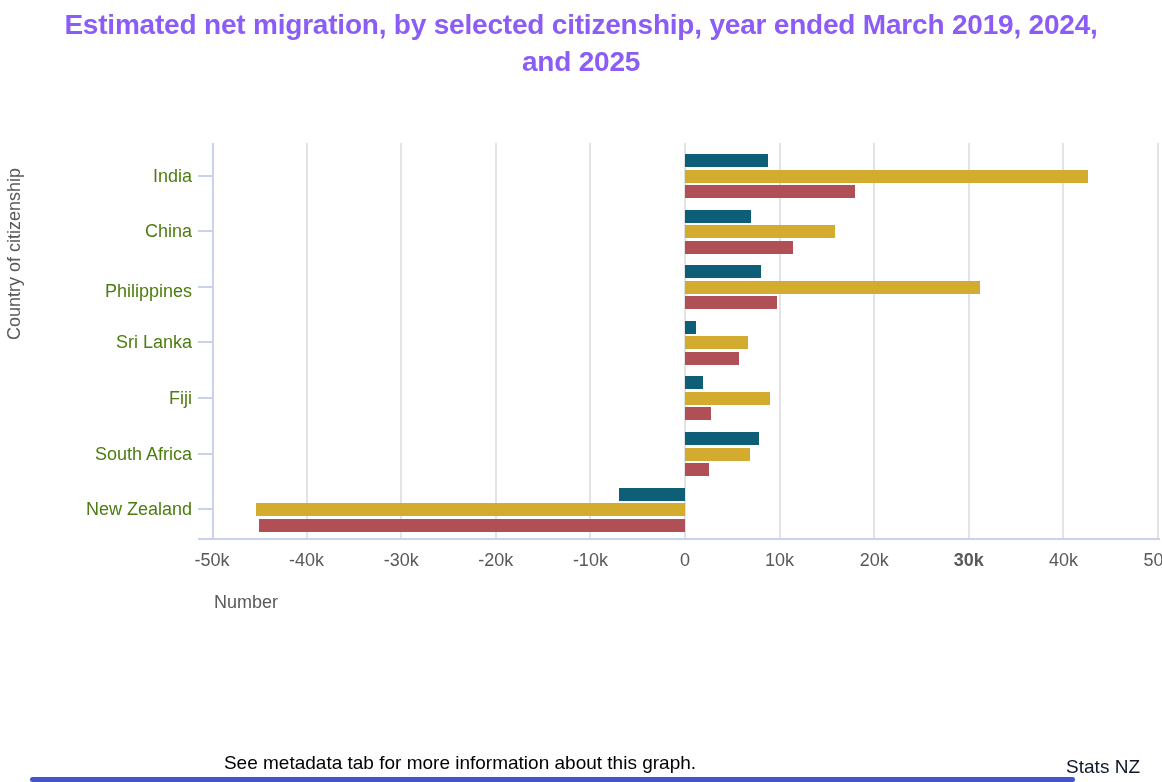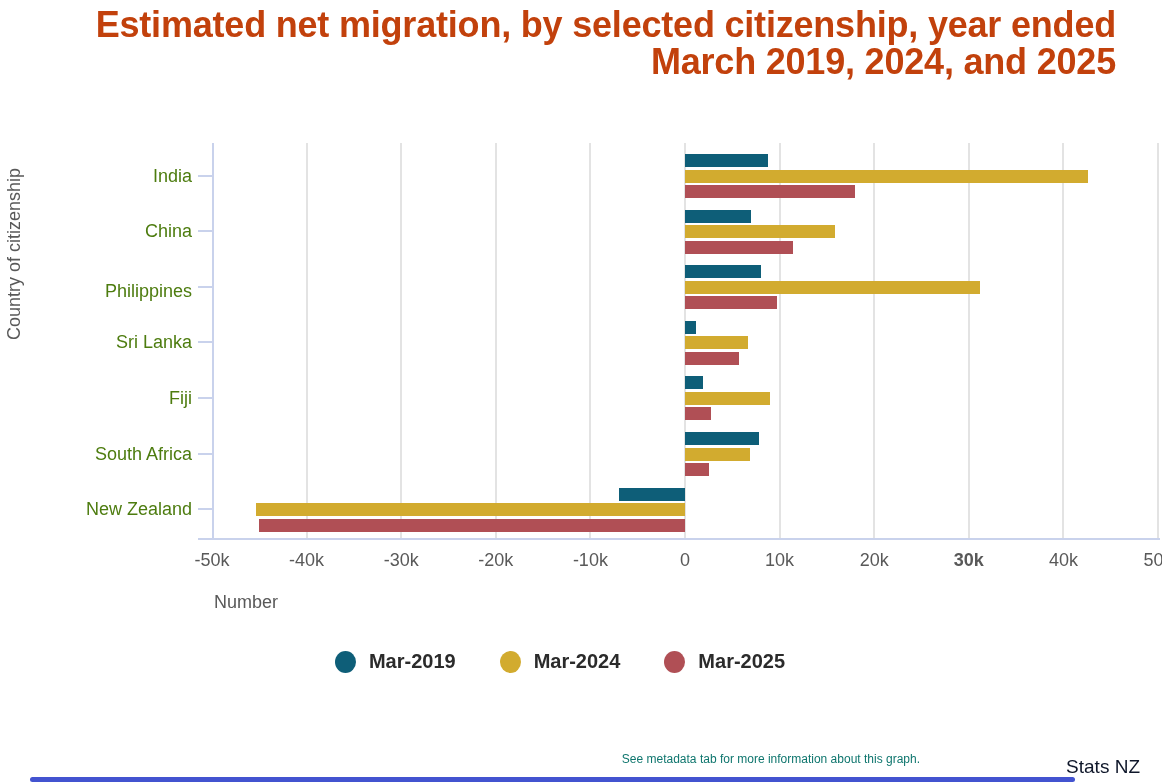--- a/index.html
+++ b/index.html
@@ -2,22 +2,22 @@
 <html><head>
 <meta charset="utf-8">
 <style>
   html,body{margin:0;padding:0;background:#ffffff;}
   #stage{
     position:relative;width:1162px;height:782px;background:#ffffff;overflow:hidden;
     font-family:"Liberation Sans", sans-serif;
   }
   .title{
     position:absolute;top:6px;left:50%;transform:translateX(-50%);
-    width:1070px;text-align:right;font-size:36px;line-height:37px;font-weight:700;
-    color:#c2410c;letter-spacing:-0.2px;
+    width:1070px;text-align:center;font-size:28px;line-height:37px;font-weight:700;
+    color:#8b5cf6;letter-spacing:-0.2px;
   }
   .plot{position:absolute;left:212px;top:143px;width:946px;height:395px;}
   .gridline{position:absolute;top:0;width:2px;height:100%;background:#e3e3e3;}
   .yaxis-line{position:absolute;left:212px;top:143px;width:2px;height:397px;background:#c9d2ec;}
   .xaxis-line{position:absolute;left:198px;top:538px;width:962px;height:2px;background:#c9d2ec;}
   .ytick{position:absolute;width:14px;height:2px;background:#c9d2ec;left:198px;}
   .cat-label{
     position:absolute;left:20px;width:172px;text-align:right;
     font-size:18px;color:#4d7c0f;transform:translateY(-50%);white-space:nowrap;
   }
@@ -35,22 +35,22 @@
     transform-origin:left top;font-size:18px;color:#595959;white-space:nowrap;
   }
   .legend{
     position:absolute;top:650px;left:0;width:1120px;
     display:flex;justify-content:center;align-items:center;gap:44px;
   }
   .legend-item{display:flex;align-items:center;gap:13px;cursor:pointer;}
   .legend-swatch{width:21px;height:22px;border-radius:50%;}
   .legend-label{font-size:20px;font-weight:700;color:#2b2b2b;}
   .footer-note{
-    position:absolute;top:752px;left:0;width:920px;text-align:right;
-    font-size:12px;color:#0f766e;
+    position:absolute;top:752px;left:0;width:920px;text-align:center;
+    font-size:19px;color:#000000;
   }
   .attribution{
     position:absolute;top:756px;right:22px;font-size:19px;color:#0f172a;
   }
   .hscrollbar{
     position:absolute;bottom:0;left:30px;width:1045px;height:5px;
     border-radius:3px;
   }
 </style>
 </head>
@@ -122,32 +122,18 @@
       <div class="xtick-label" style="left: 685px;">0</div>
       <div class="xtick-label" style="left: 779.6px;">10k</div>
       <div class="xtick-label" style="left: 874.2px;">20k</div>
       <div class="xtick-label" style="left: 968.8px; font-weight: bold;">30k</div>
       <div class="xtick-label" style="left: 1063.4px;">40k</div>
       <div class="xtick-label" style="left: 1158px;">50k</div>
     </div>
 
   <div class="xaxis-title">Number</div>
 
-  <div class="legend" id="legend">
-      <div class="legend-item">
-        <span class="legend-swatch" style="background: rgb(14, 94, 120);"></span>
-        <span class="legend-label">Mar-2019</span>
-      </div>
-      <div class="legend-item">
-        <span class="legend-swatch" style="background: rgb(210, 171, 47);"></span>
-        <span class="legend-label">Mar-2024</span>
-      </div>
-      <div class="legend-item">
-        <span class="legend-swatch" style="background: rgb(176, 79, 85);"></span>
-        <span class="legend-label">Mar-2025</span>
-      </div>
-    </div>
 
   <div class="footer-note">See metadata tab for more information about this graph.</div>
   <div class="attribution">Stats NZ</div>
 
   <div class="hscrollbar" id="hscroll" style="background: rgb(67, 83, 208);"></div>
 </div>
 
 </body></html>

